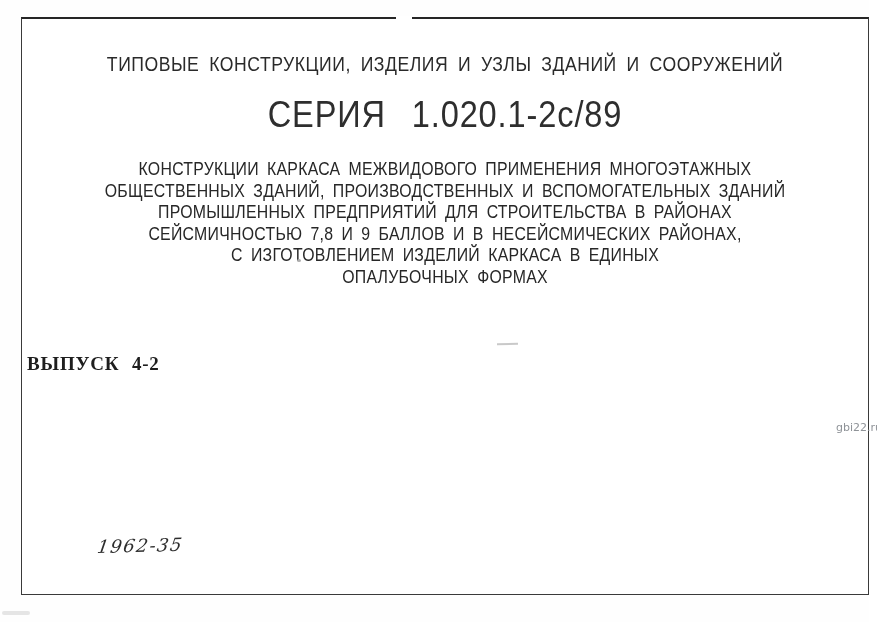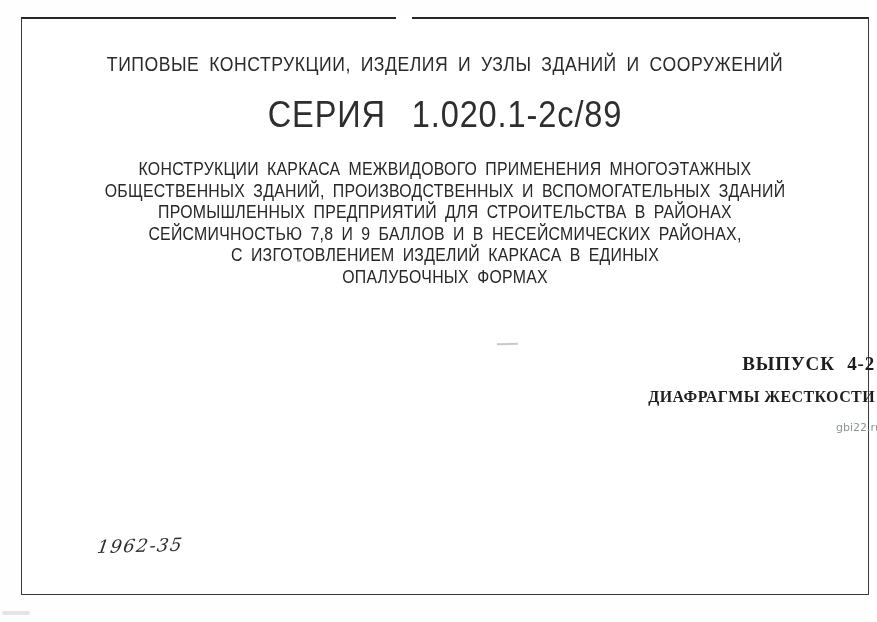--- a/index.html
+++ b/index.html
@@ -61,21 +61,21 @@
     line-height: 21.6px;
     letter-spacing: 0.3px;
     word-spacing: 4px;
     color: #272727;
   }
   .description div { white-space: nowrap; }
   
   .typeset {
     position: absolute;
     left: 27px; width: 848px;
-    text-align: right;
+    text-align: left;
     font-family: "Liberation Serif", serif;
     font-weight: bold;
     color: #1e1e1e;
     white-space: nowrap;
   }
   .issue-label {
     top: 353px;
     font-size: 19px;
     letter-spacing: 0.8px;
     word-spacing: 7px;
@@ -148,21 +148,20 @@
     <div>ОБЩЕСТВЕННЫХ ЗДАНИЙ, ПРОИЗВОДСТВЕННЫХ И ВСПОМОГАТЕЛЬНЫХ ЗДАНИЙ</div>
     <div>ПРОМЫШЛЕННЫХ ПРЕДПРИЯТИЙ ДЛЯ СТРОИТЕЛЬСТВА В РАЙОНАХ</div>
     <div>СЕЙСМИЧНОСТЬЮ 7,8 И 9 БАЛЛОВ И В НЕСЕЙСМИЧЕСКИХ РАЙОНАХ,</div>
     <div>С ИЗГОТОВЛЕНИЕМ ИЗДЕЛИЙ КАРКАСА В ЕДИНЫХ</div>
     <div>ОПАЛУБОЧНЫХ ФОРМАХ</div>
   </div>
 
   <div class="typeset issue-label">ВЫПУСК 4-2</div>
 
   <div class="typeset subtitle">
-    <div>ДИАФРАГМЫ ЖЕСТКОСТИ</div>
   </div>
 
   <div class="handwritten">1962-35</div>
 
   <div class="watermark">gbi22.ru</div>
 
   <div class="artifact dash-artifact"></div>
   <div class="artifact speck-artifact"></div>
   <div class="artifact smudge-artifact"></div>
 

